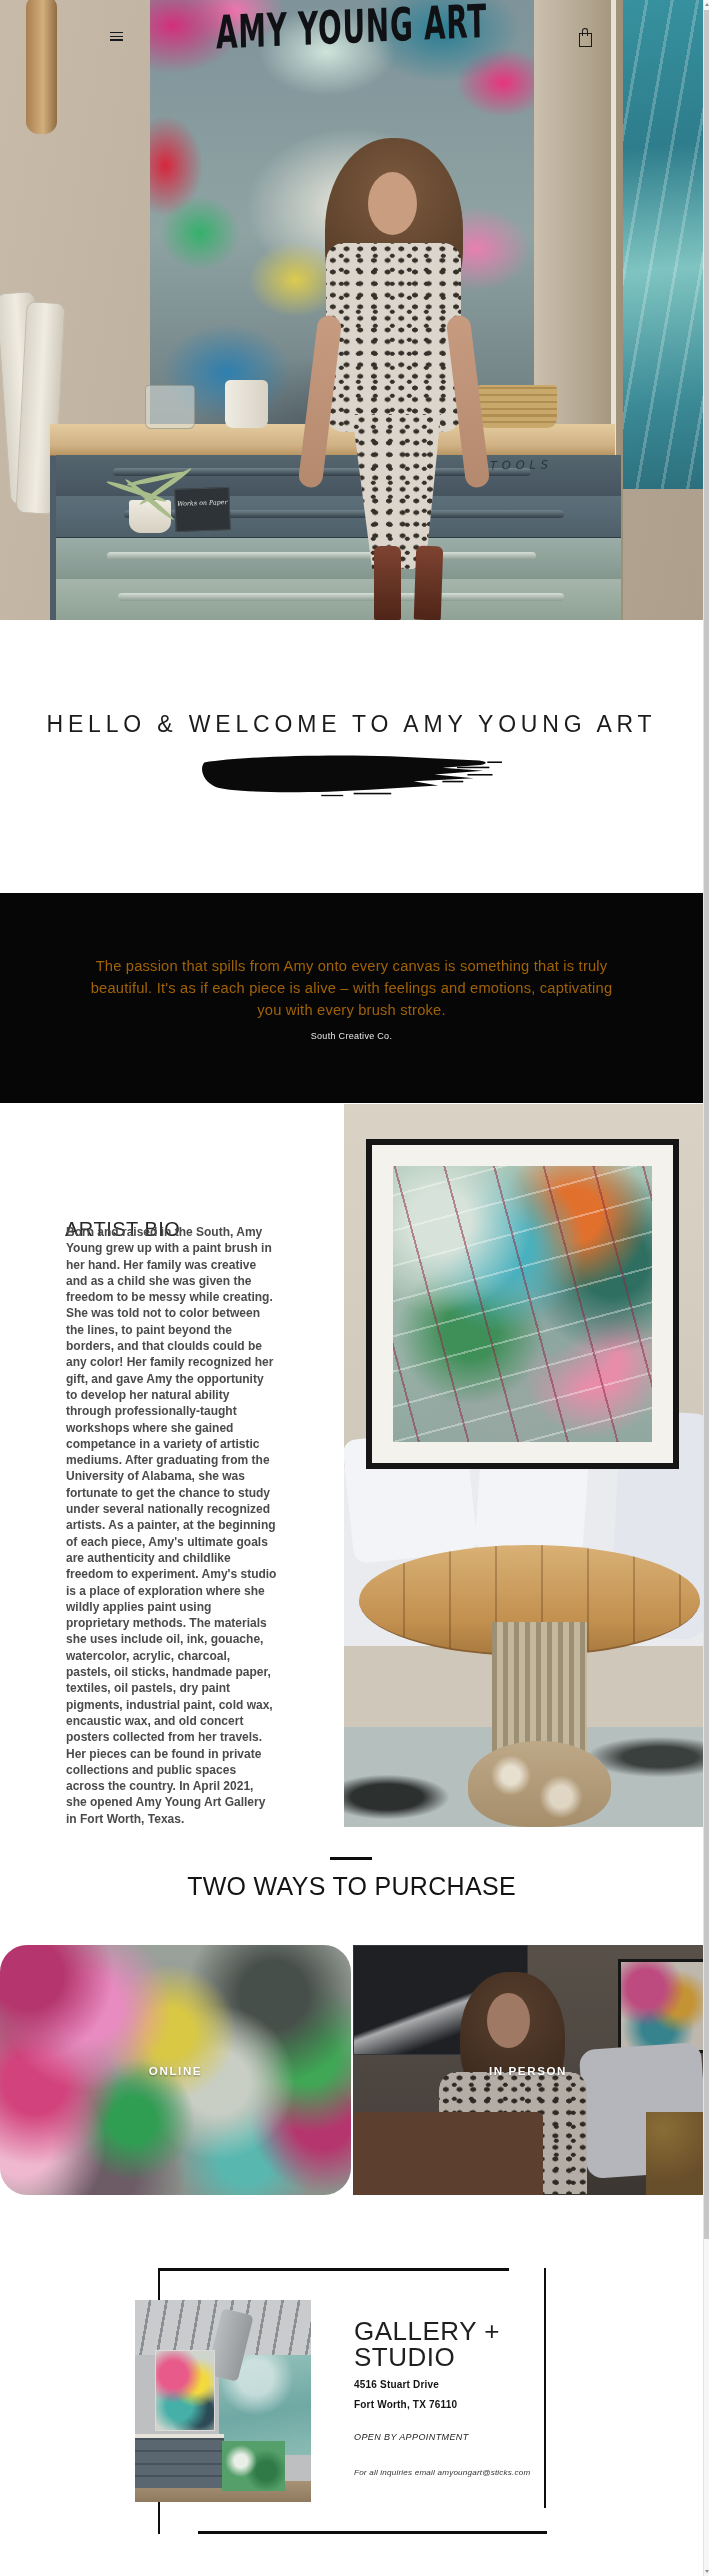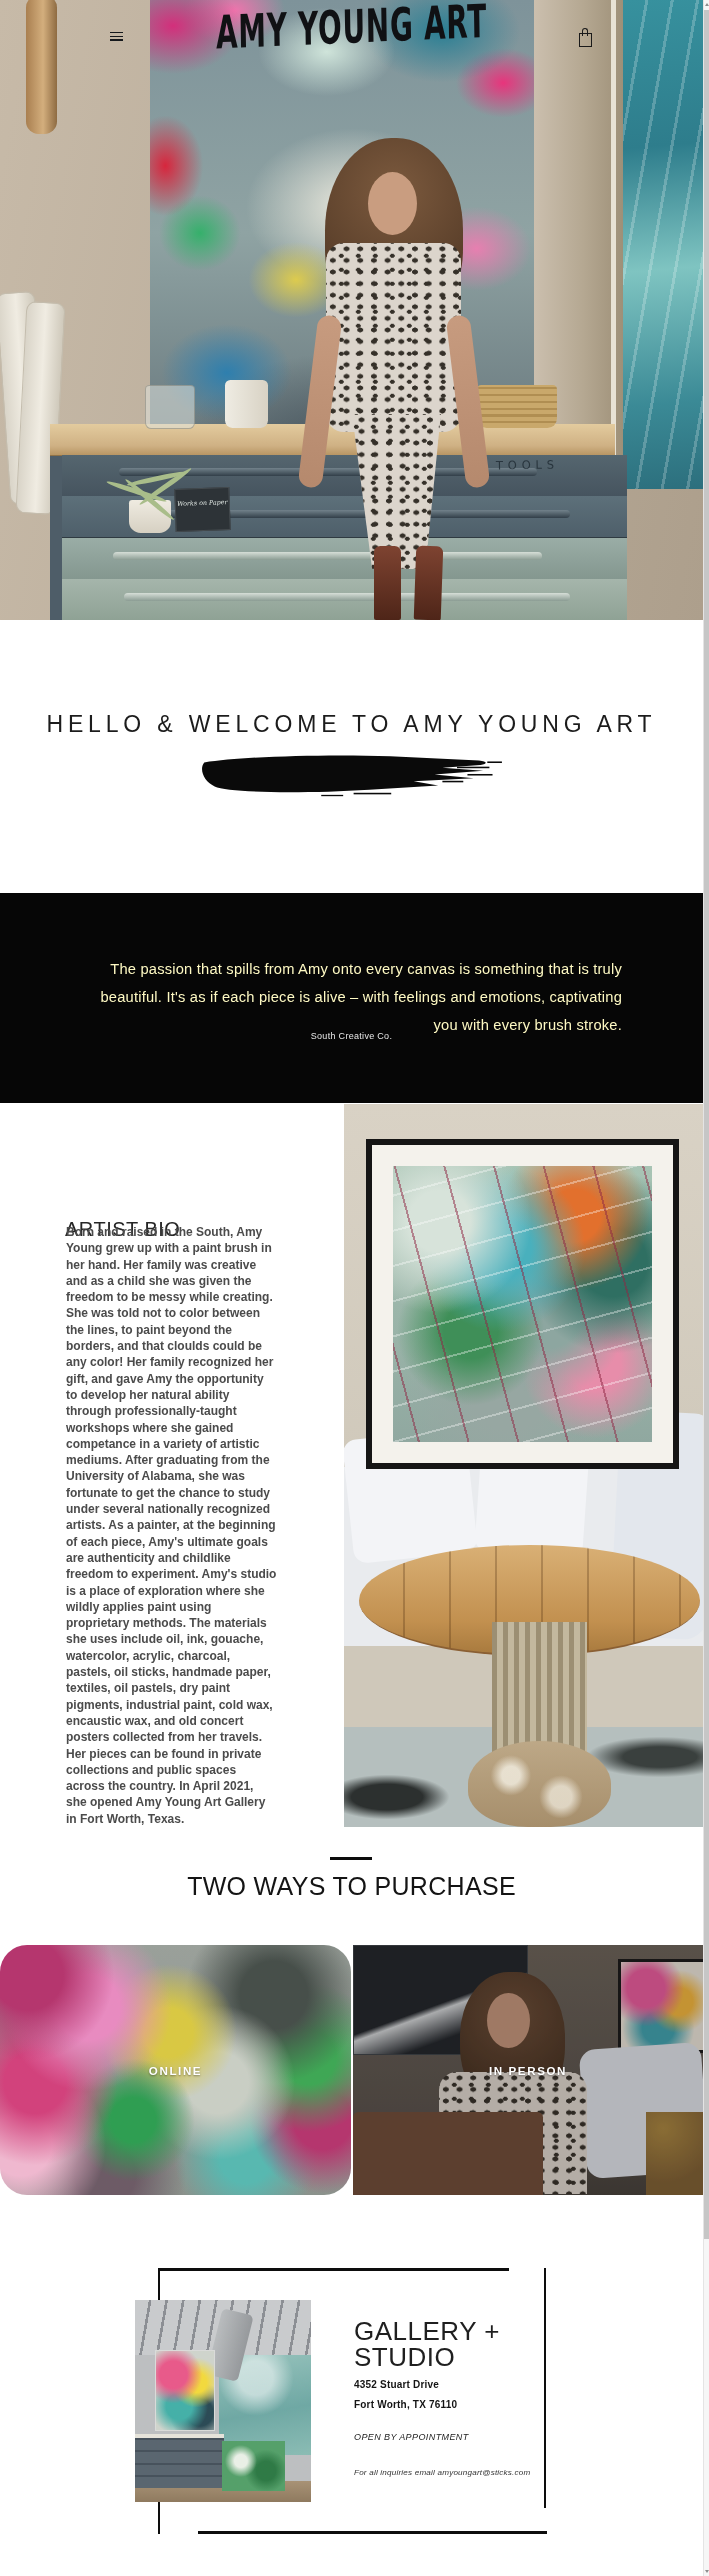--- a/index.html
+++ b/index.html
@@ -46,21 +46,21 @@
       linear-gradient(180deg,#7e939a 0%,#8fa3a3 45%,#5d6b72 100%);}
   .pillar{left:534px;top:0;width:89px;height:620px;background:linear-gradient(90deg,#cbbfae,#b5a892 55%,#9e9078);}
   .pillar-trim{left:611px;top:0;width:5.3px;height:620px;background:#e8e2d4;}
   .teal-art{left:623px;top:0;width:80px;height:489px;
     background:
       repeating-linear-gradient(100deg,rgba(255,255,255,0) 0 22px,rgba(255,255,255,.22) 22px 25px),
       linear-gradient(175deg,#37919e 0%,#2e7d8c 30%,#7fc4c1 55%,#3b8a96 82%,#2c6f7d 100%);}
   .cabinet{left:50px;top:424px;width:565px;height:196px;background:#4e5d68;}
   .cabinet-top{position:absolute;left:0;top:0;width:100%;height:30.5px;
     background:linear-gradient(180deg,#e3cb9e,#cfb184 70%,#b89664);border-bottom:1.6px solid #8f7248;}
-  .drawer{position:absolute;left:12px;width:100%;height:41px;border-bottom:0.5px solid #2f3a41;}
+  .drawer{position:absolute;left:6px;width:100%;height:41px;border-bottom:0.5px solid #2f3a41;font-style:italic;}
   .d1{top:30.5px;background:linear-gradient(180deg,#55666f,#46545f);}
   .d2{top:72px;background:linear-gradient(180deg,#5d707a,#4e5f6a);}
   .d3{top:114px;background:linear-gradient(180deg,#9aada6,#84978f);}
   .d4{top:155px;background:linear-gradient(180deg,#a5b5ab,#8fa295);}
   .handle{position:absolute;top:13.7px;height:8px;border-radius:4.2px;}
   .handle.dark{background:linear-gradient(180deg,#72828b,#323f49);}
   .handle.light{background:linear-gradient(180deg,#d6ded7,#8b9c93);}
   .tools-label{position:absolute;right:68px;top:3.2px;font-family:"DejaVu Sans",sans-serif;
     font-size:11.6px;letter-spacing:4.7px;color:#222e36;opacity:.85;transform:rotate(-1deg);}
   .jar{left:145px;top:385px;width:48px;height:42px;background:rgba(222,226,220,.55);border:1.1px solid rgba(120,120,110,.5);border-radius:4.2px 4.2px 6.3px 6.3px;}
@@ -88,21 +88,21 @@
   .boot.r{left:415px;top:546px;transform:rotate(2deg);}
 
   
   .welcome-heading{left:0;top:711px;width:703px;text-align:center;font-size:23px;font-weight:300;
     letter-spacing:.21em;color:#1c1c1c;white-space:nowrap;transform:scaleY(1.05);}
   .brush{left:196px;top:751px;}
 
   
   .quote-section{left:0;top:893px;width:703px;height:210px;background:#060606;}
   .quote-text{position:absolute;left:50%;top:62px;transform:translateX(-50%);width:541px;
-    color:#fef9c3;font-size:14.7px;font-weight:300;line-height:28px;text-align:right;letter-spacing:0.2px;}
+    color:#a16207;font-size:14.7px;font-weight:300;line-height:22px;text-align:center;letter-spacing:0.2px;}
   .quote-attrib{position:absolute;left:0;top:138px;width:100%;text-align:center;color:#e9e9e9;
     font-size:9px;font-weight:300;letter-spacing:0.3px;}
 
   
   .bio-heading{left:65px;top:1218px;font-size:20px;font-weight:300;letter-spacing:0.5px;color:#262626;}
   .bio-text{left:66px;top:1224px;width:211px;font-size:12px;font-weight:700;line-height:16.3px;color:#4b4b4b;}
   .bio-photo{left:344px;top:1104px;width:359px;height:723px;background:linear-gradient(180deg,#d9d2c5,#cfc8ba 55%);overflow:hidden;}
   .bio-frame{position:absolute;left:22px;top:35px;width:313px;height:330px;box-sizing:border-box;
     border:6.8px solid #151515;background:#f4f2ec;padding:21px;}
   .bio-painting{width:100%;height:100%;box-sizing:border-box;
@@ -342,21 +342,21 @@
     <div class="g-art"></div>
     <div class="g-floor"></div>
     <div class="g-cabinet"></div>
     <div class="g-green"></div>
   </div>
 
   <div class="abs g-title">
     <div>GALLERY +</div>
     <div>STUDIO</div>
   </div>
-  <div class="abs g-addr g-addr1">4352 Stuart Drive</div>
+  <div class="abs g-addr g-addr1">4516 Stuart Drive</div>
   <div class="abs g-addr g-addr2">Fort Worth, TX 76110</div>
   <div class="abs g-appt">OPEN BY APPOINTMENT</div>
   <div class="abs g-inq">For all inquiries email amyoungart@sticks.com</div>
 
   <div class="abs scrollbar">
     <div class="scroll-arrow up"></div>
     <div class="scroll-thumb"></div>
     <div class="scroll-arrow down"></div>
   </div>
 

